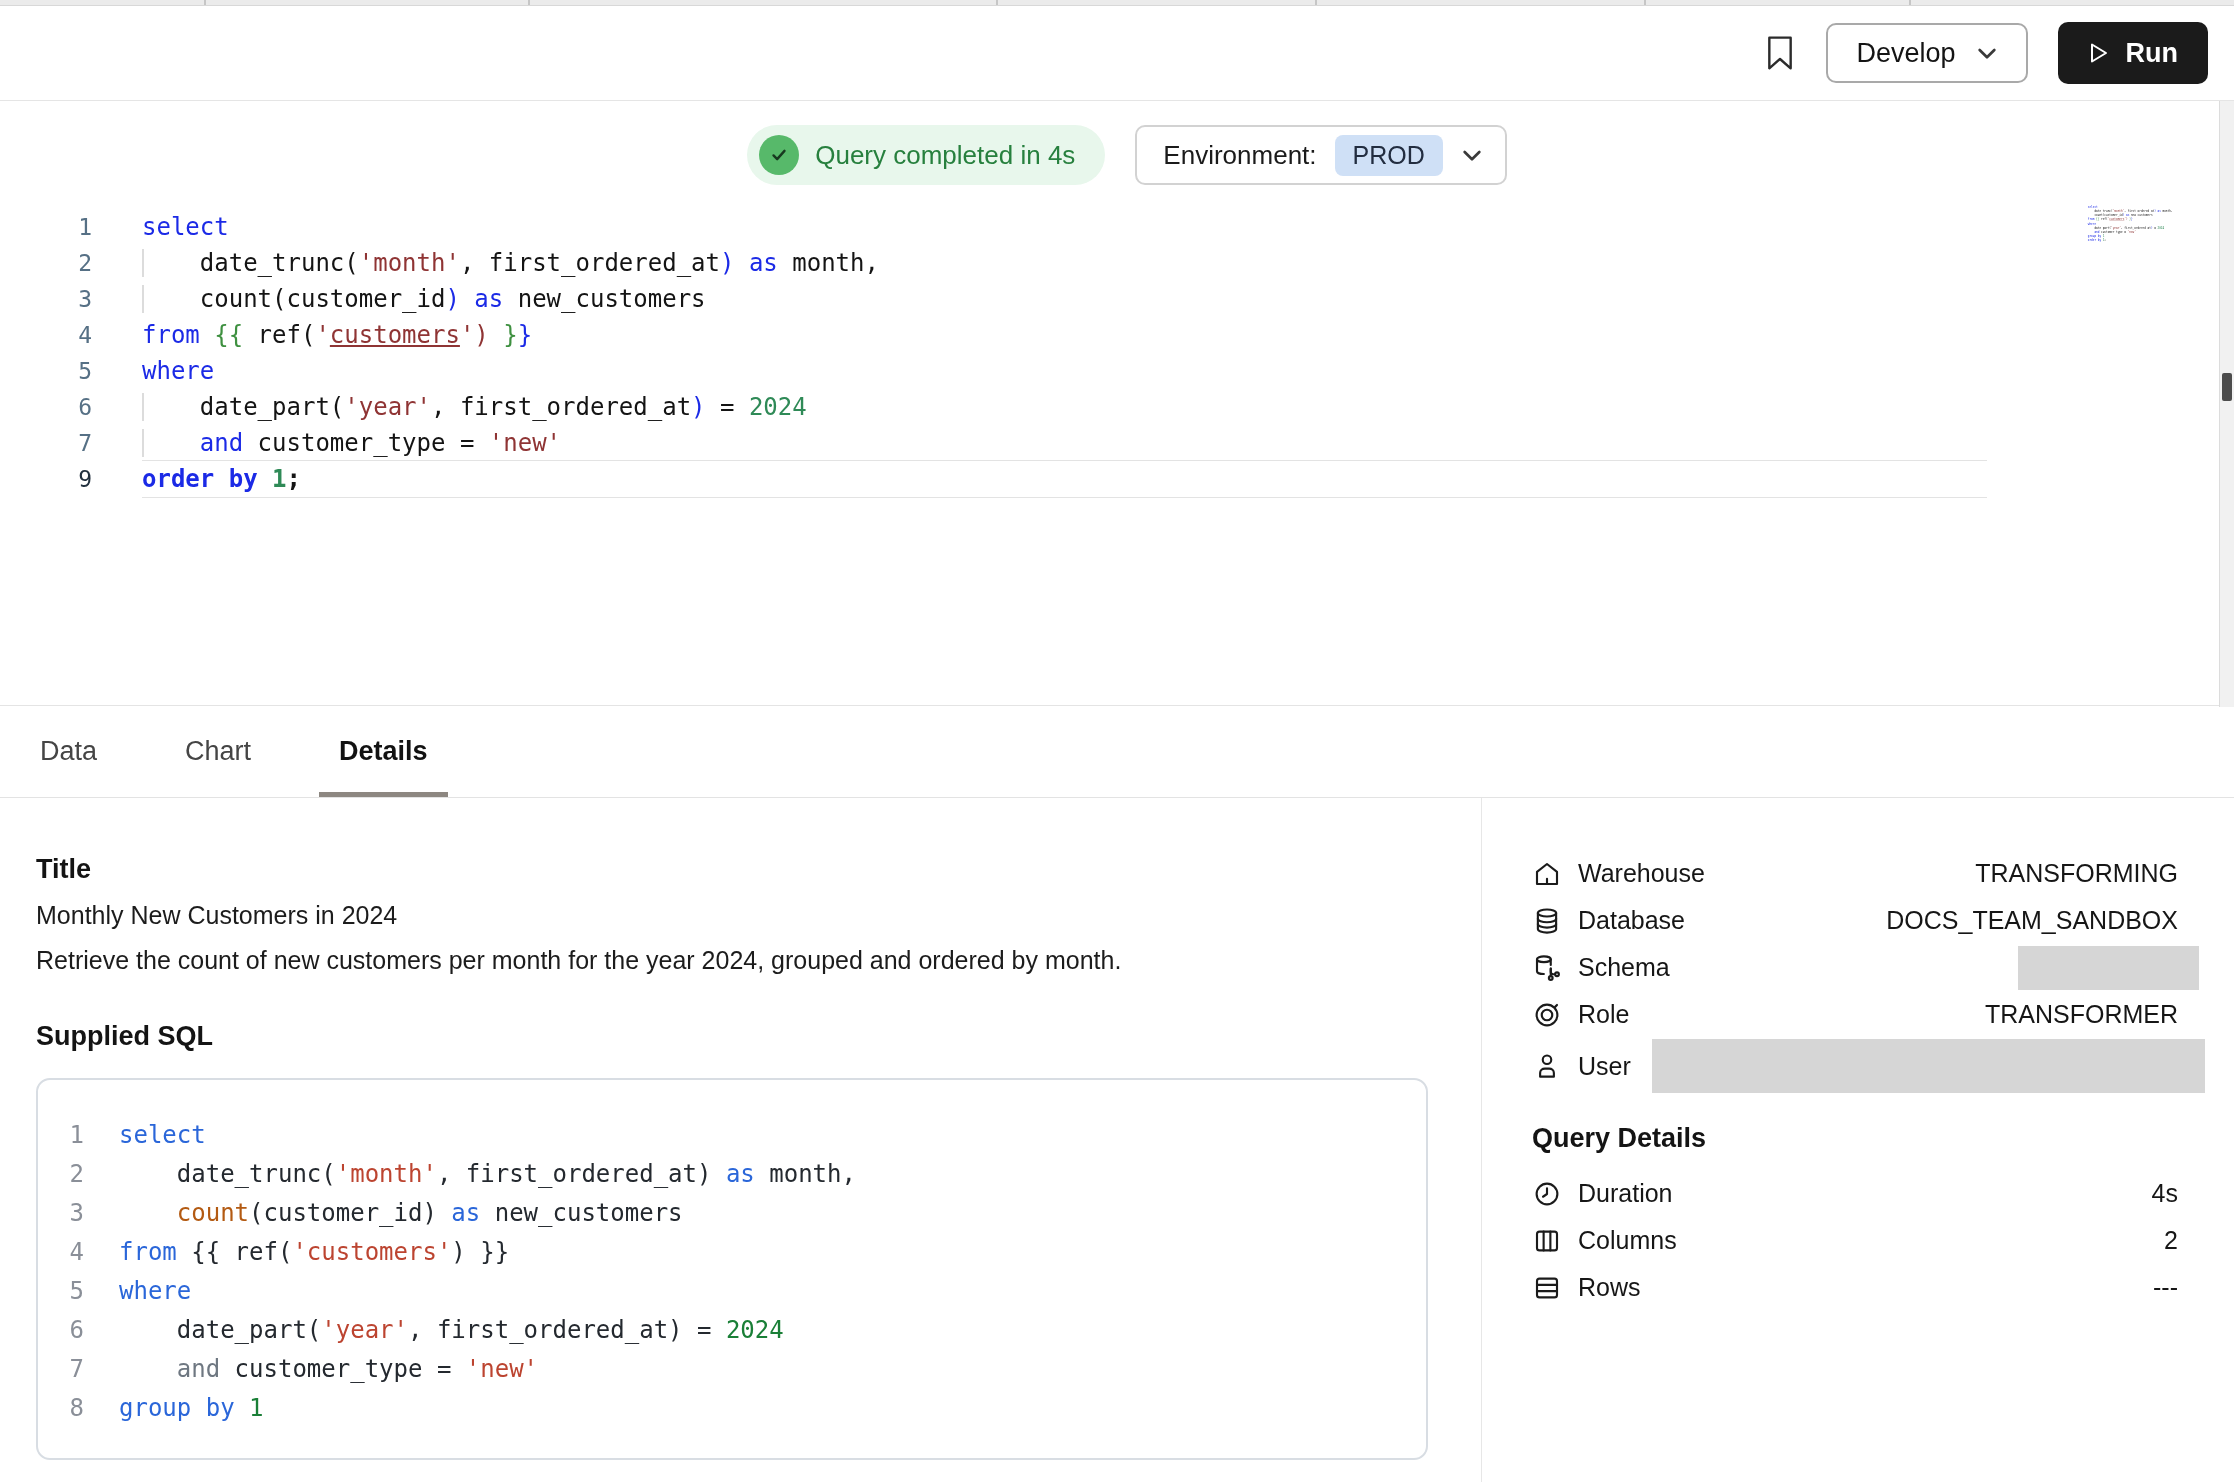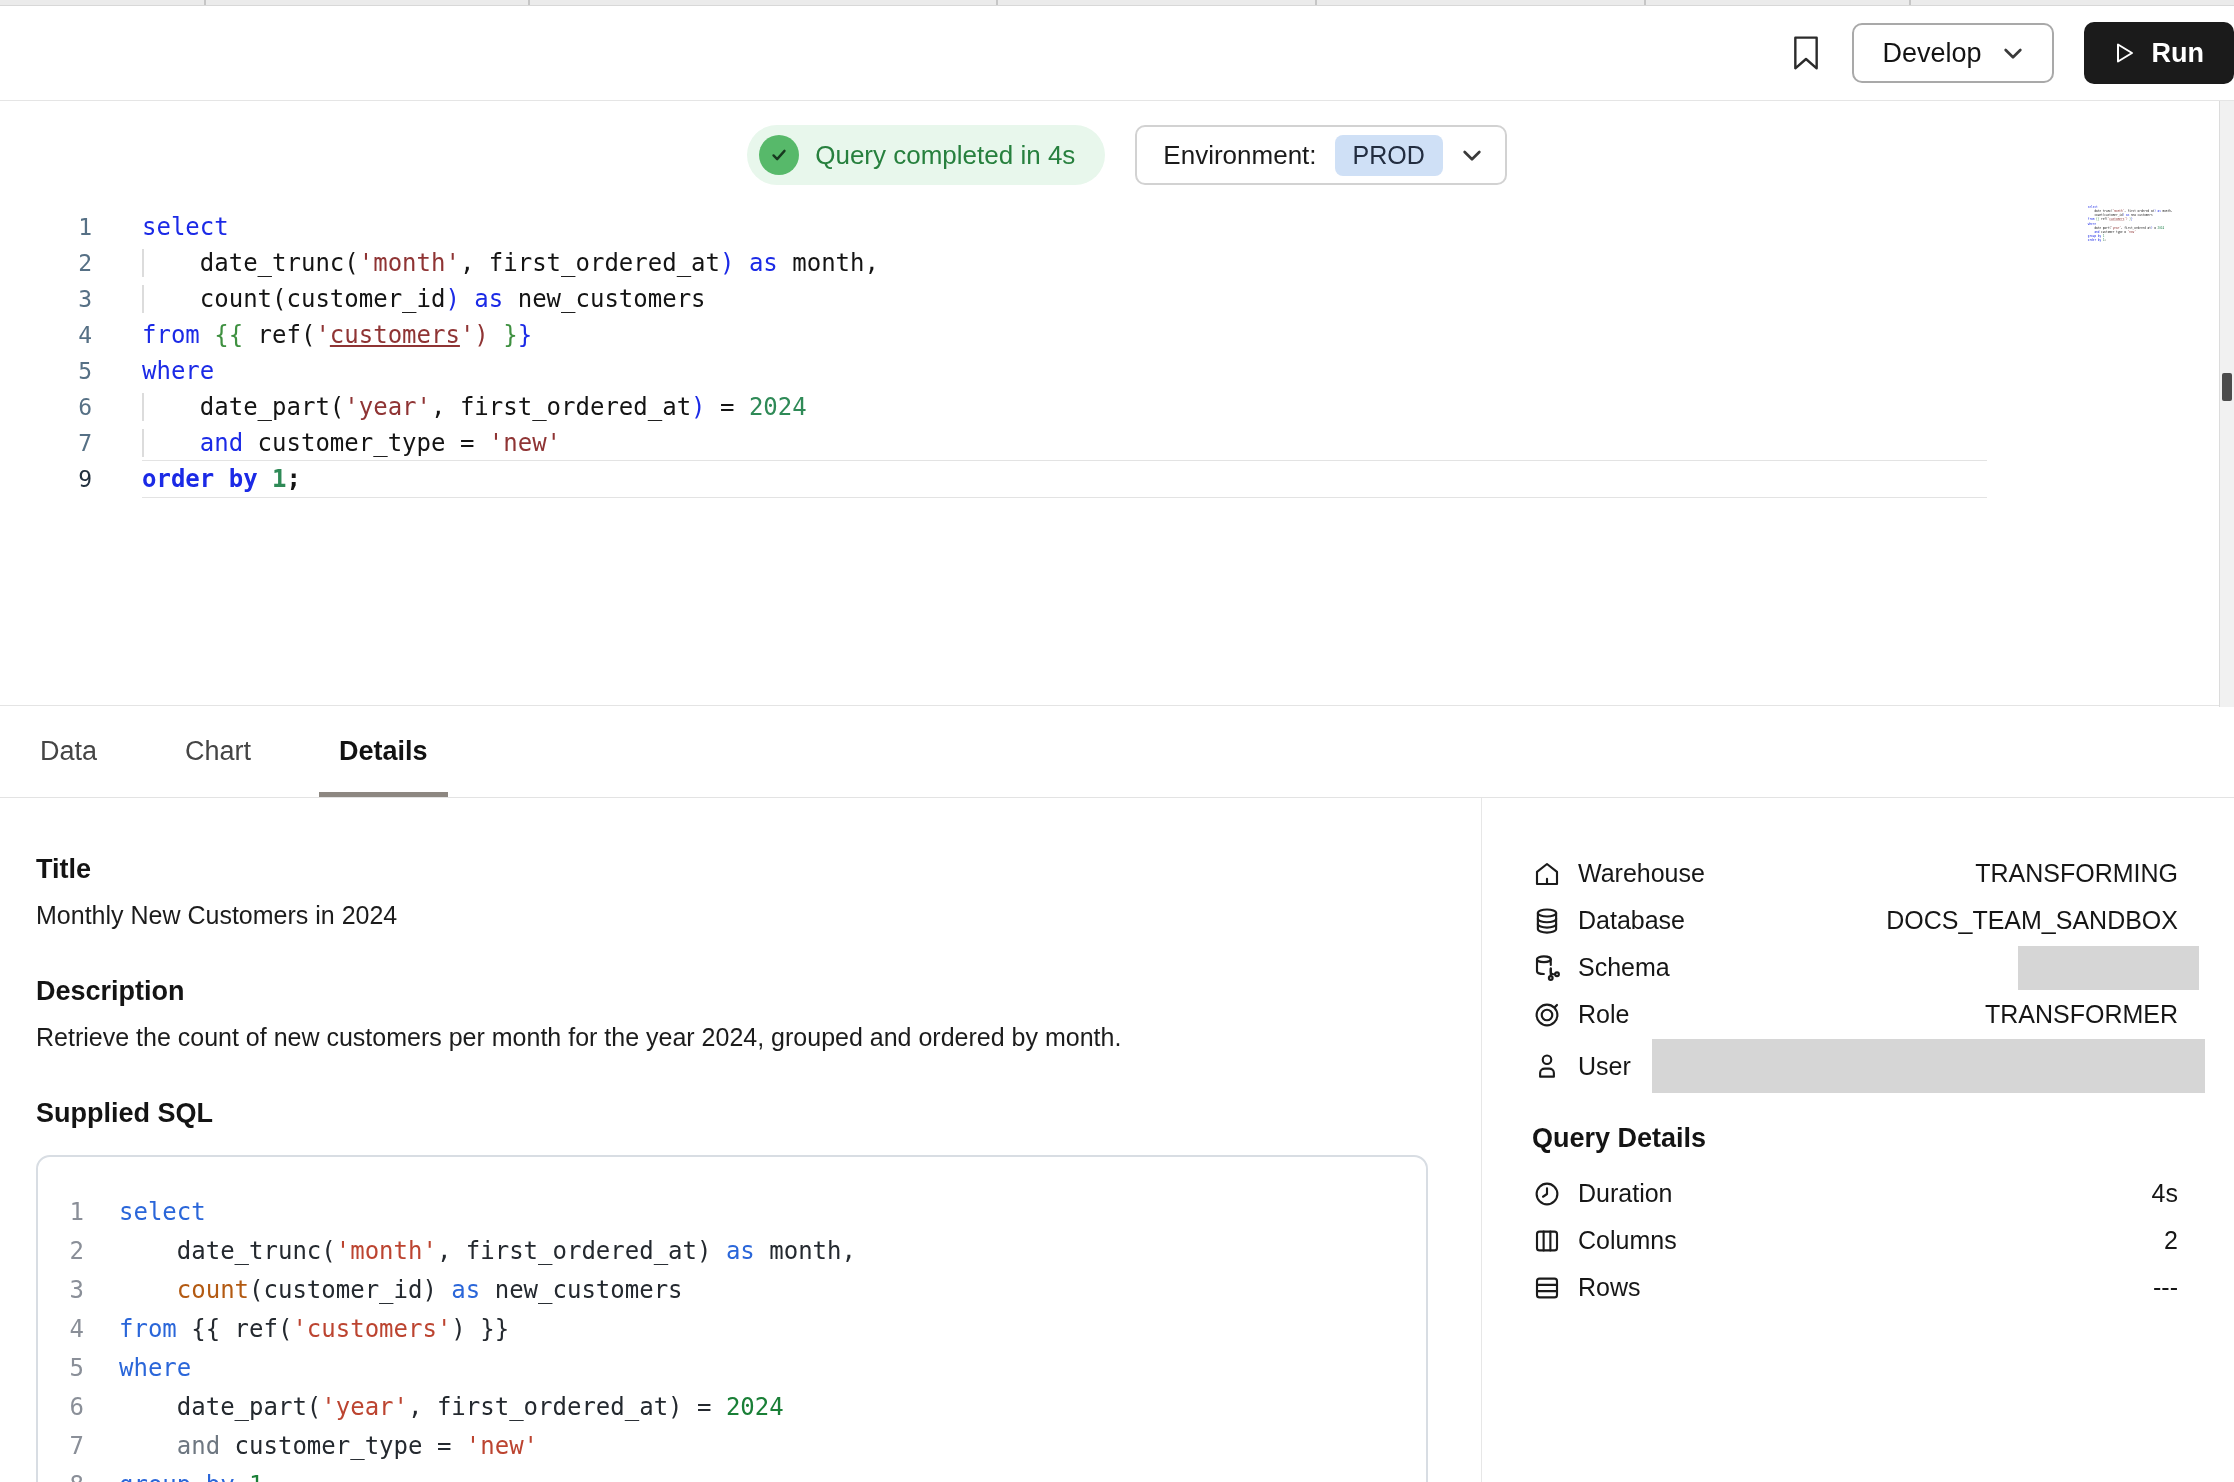--- a/index.html
+++ b/index.html
@@ -7,21 +7,21 @@
   body {
     font-family: "Liberation Sans", sans-serif;
     background:#ffffff; color:#1b1b1b; overflow:hidden; position:relative;
   }
   
   .strip { height:6px; background:#ebebeb; border-bottom:1px solid #d8d8d8; position:relative; }
   .strip .d { position:absolute; top:0; bottom:0; width:2px; background:#c6c6c6; }
 
   
   .header { height:95px; display:flex; align-items:center; justify-content:flex-end;
-            gap:30px; border-bottom:1px solid #e5e5e5; background:#fff; }
+            gap:30px; padding-right:26px; border-bottom:1px solid #e5e5e5; background:#fff; }
   .bookmark { width:32px; height:38px; color:#2b2b2b; display:flex; }
   .btn-develop { display:flex; align-items:center; gap:20px; height:60px; padding:0 28px;
                  border:2px solid #a9a9a9; border-radius:10px; font-size:27px; color:#141414;
                  background:#fff; cursor:pointer; }
   .btn-run { display:flex; align-items:center; gap:16px; height:62px; padding:0 30px;
              border-radius:10px; background:#1b1b1b; color:#fff; font-size:27px; font-weight:600;
              border:none; cursor:pointer; }
 
   
   .statusrow { display:flex; align-items:center; gap:30px; margin:24px 0 0 20px;justify-content:center; }
@@ -193,21 +193,20 @@
 <div class="tabbar">
   <div class="tab">Data</div>
   <div class="tab">Chart</div>
   <div class="tab active">Details</div>
 </div>
 
 <div class="content">
   <div class="left">
     <h3 class="sec">Title</h3>
     <div class="val">Monthly New Customers in 2024</div>
-    <h3 class="sec mt">Description</h3>
     <div class="val">Retrieve the count of new customers per month for the year 2024, grouped and ordered by month.</div>
     <h3 class="sec mt">Supplied SQL</h3>
     <div class="sql-card">
       <div id="sql-card-code">
           <div class="cl"><span class="ln">1</span><span class="ct"><span class="tk-kw">select</span></span></div>
           <div class="cl"><span class="ln">2</span><span class="ct"><span class="ind">    </span><span class="tk-pl">date_trunc(</span><span class="tk-str">'month'</span><span class="tk-pl">, first_ordered_at) </span><span class="tk-kw">as</span><span class="tk-pl"> month,</span></span></div>
           <div class="cl"><span class="ln">3</span><span class="ct"><span class="ind">    </span><span class="tk-fn">count</span><span class="tk-pl">(customer_id) </span><span class="tk-kw">as</span><span class="tk-pl"> new_customers</span></span></div>
           <div class="cl"><span class="ln">4</span><span class="ct"><span class="tk-kw">from</span><span class="tk-pl"> {{ ref(</span><span class="tk-str">'customers'</span><span class="tk-pl">) }}</span></span></div>
           <div class="cl"><span class="ln">5</span><span class="ct"><span class="tk-kw">where</span></span></div>
           <div class="cl"><span class="ln">6</span><span class="ct"><span class="ind">    </span><span class="tk-pl">date_part(</span><span class="tk-str">'year'</span><span class="tk-pl">, first_ordered_at) = </span><span class="tk-num">2024</span></span></div>

